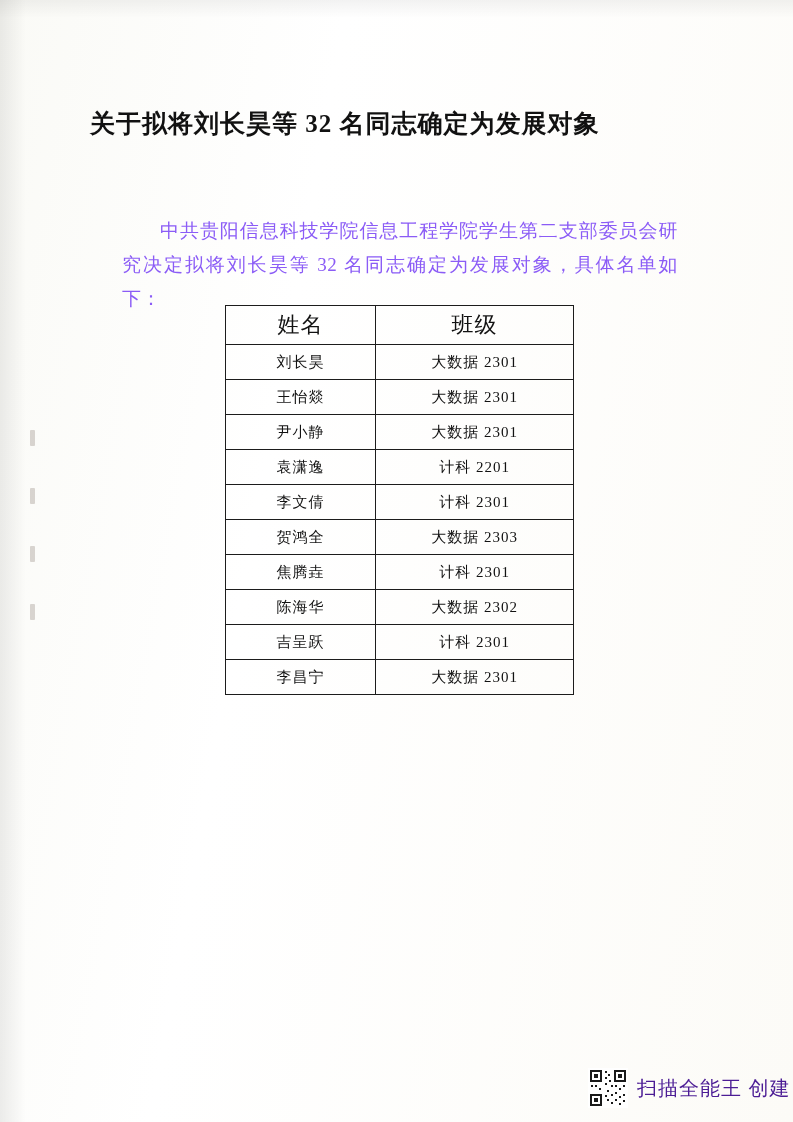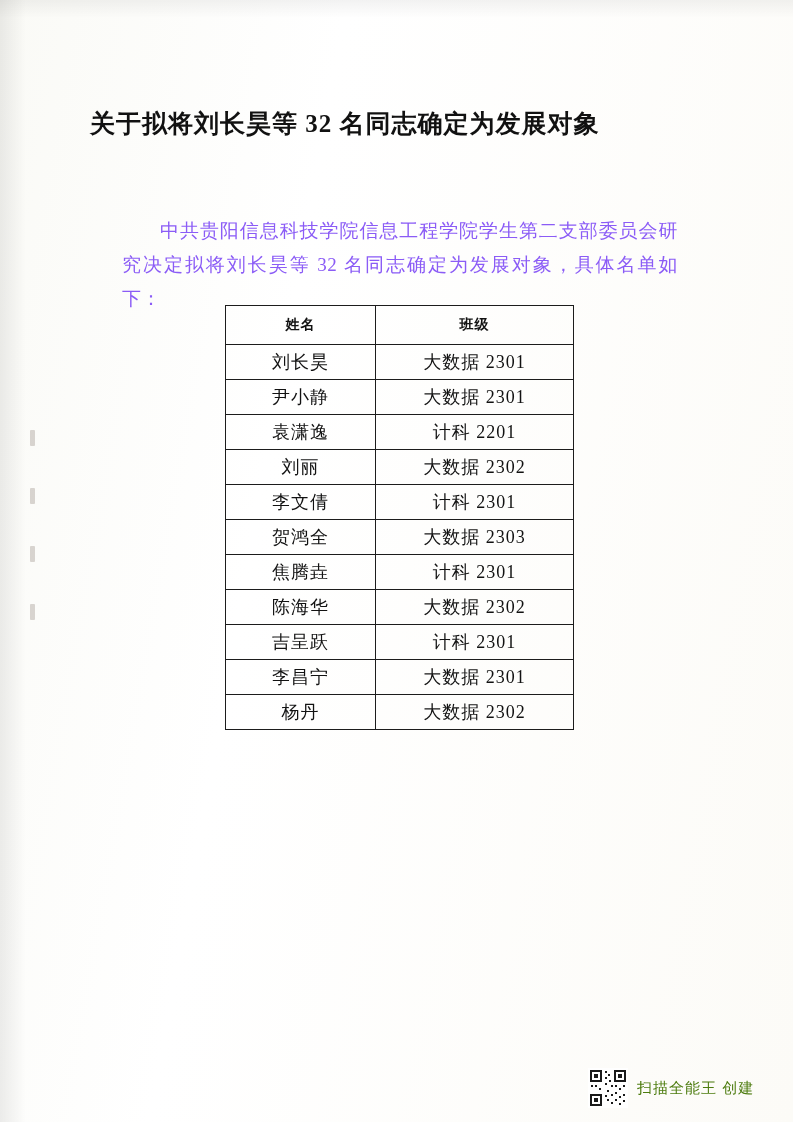--- a/index.html
+++ b/index.html
@@ -100,52 +100,52 @@
   table.name-table {
     border-collapse: collapse;
     width: 348px;
     table-layout: fixed;
   }
   table.name-table td, table.name-table th {
     border: 1.4px solid #1c1c1c;
     height: 34px;
     text-align: center;
     vertical-align: middle;
-    font-size: 18px;
+    font-size: 15px;
     font-weight: normal;
     letter-spacing: 1px;
     color: #121212;
     padding: 0;
   }
   table.name-table th {
-    font-weight: bold;
+    font-weight: normal;
     height: 38px;
-    font-size: 14px;
+    font-size: 22px;
   }
   table.name-table col.c1 { width: 150px; }
   table.name-table col.c2 { width: 198px; }
 
   .footer-watermark {
     position: absolute;
     left: 588px;
     top: 1068px;
     display: flex;
     align-items: center;
     gap: 9px;
   }
   .qr {
     width: 40px;
     height: 40px;
     position: relative;
     background: #ffffff;
   }
   .qr svg { display: block; }
   .wm-text {
-    font-size: 15px;
-    color: #4d7c0f;
+    font-size: 20px;
+    color: #4c1d95;
     letter-spacing: 1px;
     font-family: "Liberation Sans", sans-serif;
   }
 </style>
 </head>
 <body>
 
 <div class="page">
   <div class="paper-tint"></div>
   <div class="edge-shadow-left"></div>
@@ -176,32 +176,32 @@
           <th>姓名</th>
           <th>班级</th>
         </tr>
       </thead>
       <tbody>
           <tr>
             <td>刘长昊</td>
             <td>大数据 2301</td>
           </tr>
           <tr>
+            <td>王怡燚</td>
+            <td>大数据 2301</td>
+          </tr>
+          <tr>
             <td>尹小静</td>
             <td>大数据 2301</td>
           </tr>
           <tr>
             <td>袁潇逸</td>
             <td>计科 2201</td>
           </tr>
           <tr>
-            <td>刘丽</td>
-            <td>大数据 2302</td>
-          </tr>
-          <tr>
             <td>李文倩</td>
             <td>计科 2301</td>
           </tr>
           <tr>
             <td>贺鸿全</td>
             <td>大数据 2303</td>
           </tr>
           <tr>
             <td>焦腾垚</td>
             <td>计科 2301</td>
@@ -210,24 +210,20 @@
             <td>陈海华</td>
             <td>大数据 2302</td>
           </tr>
           <tr>
             <td>吉呈跃</td>
             <td>计科 2301</td>
           </tr>
           <tr>
             <td>李昌宁</td>
             <td>大数据 2301</td>
-          </tr>
-          <tr>
-            <td>杨丹</td>
-            <td>大数据 2302</td>
           </tr>
         </tbody>
     </table>
   </div>
 
   <div class="footer-watermark">
     <div class="qr">
       <svg width="40" height="40" viewBox="0 0 40 40" aria-hidden="true">
         <rect x="0" y="0" width="40" height="40" fill="#ffffff"></rect>
         <g fill="#1a1a1a">

